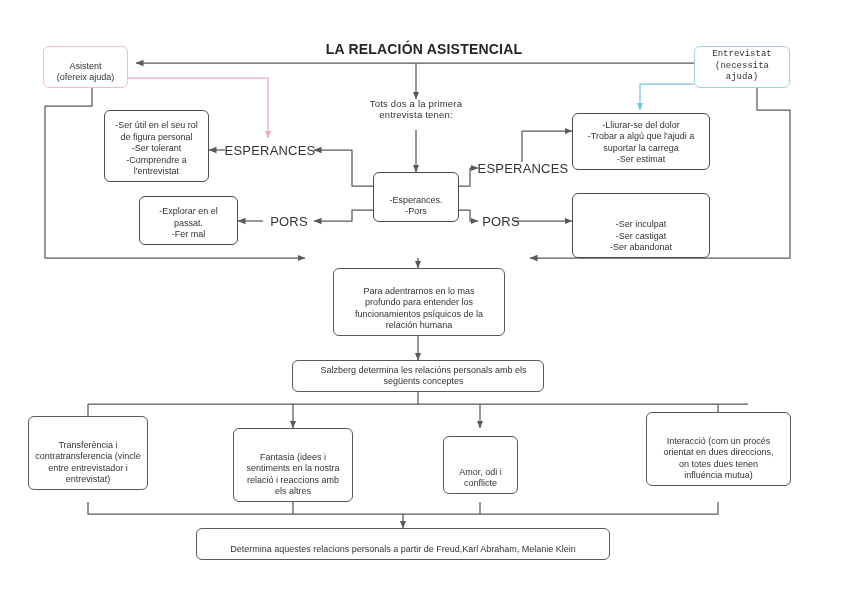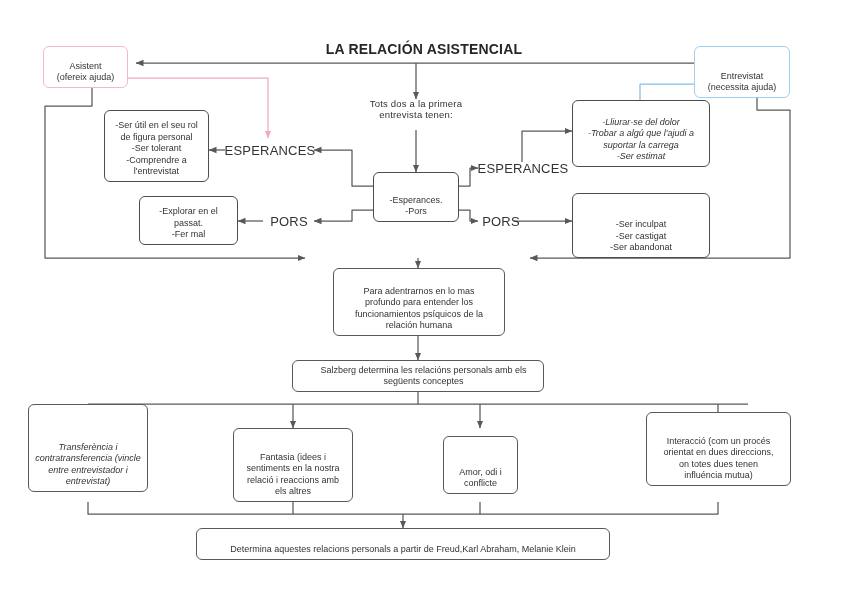--- a/index.html
+++ b/index.html
@@ -109,21 +109,21 @@
     </g>
   </svg>
 
   <div class="node pink" style="left:43px;top:46px;width:85px;height:42px;">
     <span>
       <span>Asistent</span><br>
       <span>(ofereix ajuda)</span>
     </span>
   </div>
 
-  <div class="node blue" style="left:694px;top:46px;width:96px;height:52px;">
+  <div class="node blue" style="left:694px;top:46px;width:96px;height:42px;font-family:Liberation Mono, monospace;">
     <span>
       <span>Entrevistat</span><br>
       <span>(necessita ajuda)</span>
     </span>
   </div>
 
   <div class="plainlabel" style="left:341px;top:94px;width:150px;height:30px;flex-direction:column;">
     <span>Tots dos a la primera</span>
     <span>entrevista tenen:</span>
   </div>
@@ -152,21 +152,21 @@
   </div>
 
   <div class="node thick" style="left:139px;top:196px;width:99px;height:49px;">
     <span>
       <span>-Explorar en el</span><br>
       <span>passat.</span><br>
       <span>-Fer mal</span>
     </span>
   </div>
 
-  <div class="node thick" style="left:572px;top:100px;width:138px;height:67px;font-style:italic;">
+  <div class="node thick" style="left:572px;top:113px;width:138px;height:57px;">
     <span>
       <span>-Lliurar-se del dolor</span><br>
       <span>-Trobar a algú que l'ajudi a</span><br>
       <span>suportar la carrega</span><br>
       <span>-Ser estimat</span>
     </span>
   </div>
 
   <div class="node thick" style="left:572px;top:193px;width:138px;height:65px;">
     <span>
@@ -185,21 +185,21 @@
     </span>
   </div>
 
   <div class="node" style="left:292px;top:360px;width:252px;height:32px;padding-left:16px;">
     <span>
       <span>Salzberg determina les relacións personals amb els</span><br>
       <span>següents conceptes</span>
     </span>
   </div>
 
-  <div class="node" style="left:28px;top:404px;width:120px;height:88px;font-style:italic;">
+  <div class="node" style="left:28px;top:416px;width:120px;height:74px;">
     <span>
       <span>Transferència i</span><br>
       <span>contratransferencia (vincle</span><br>
       <span>entre entrevistador i</span><br>
       <span>entrevistat)</span>
     </span>
   </div>
 
   <div class="node" style="left:233px;top:428px;width:120px;height:74px;">
     <span>

